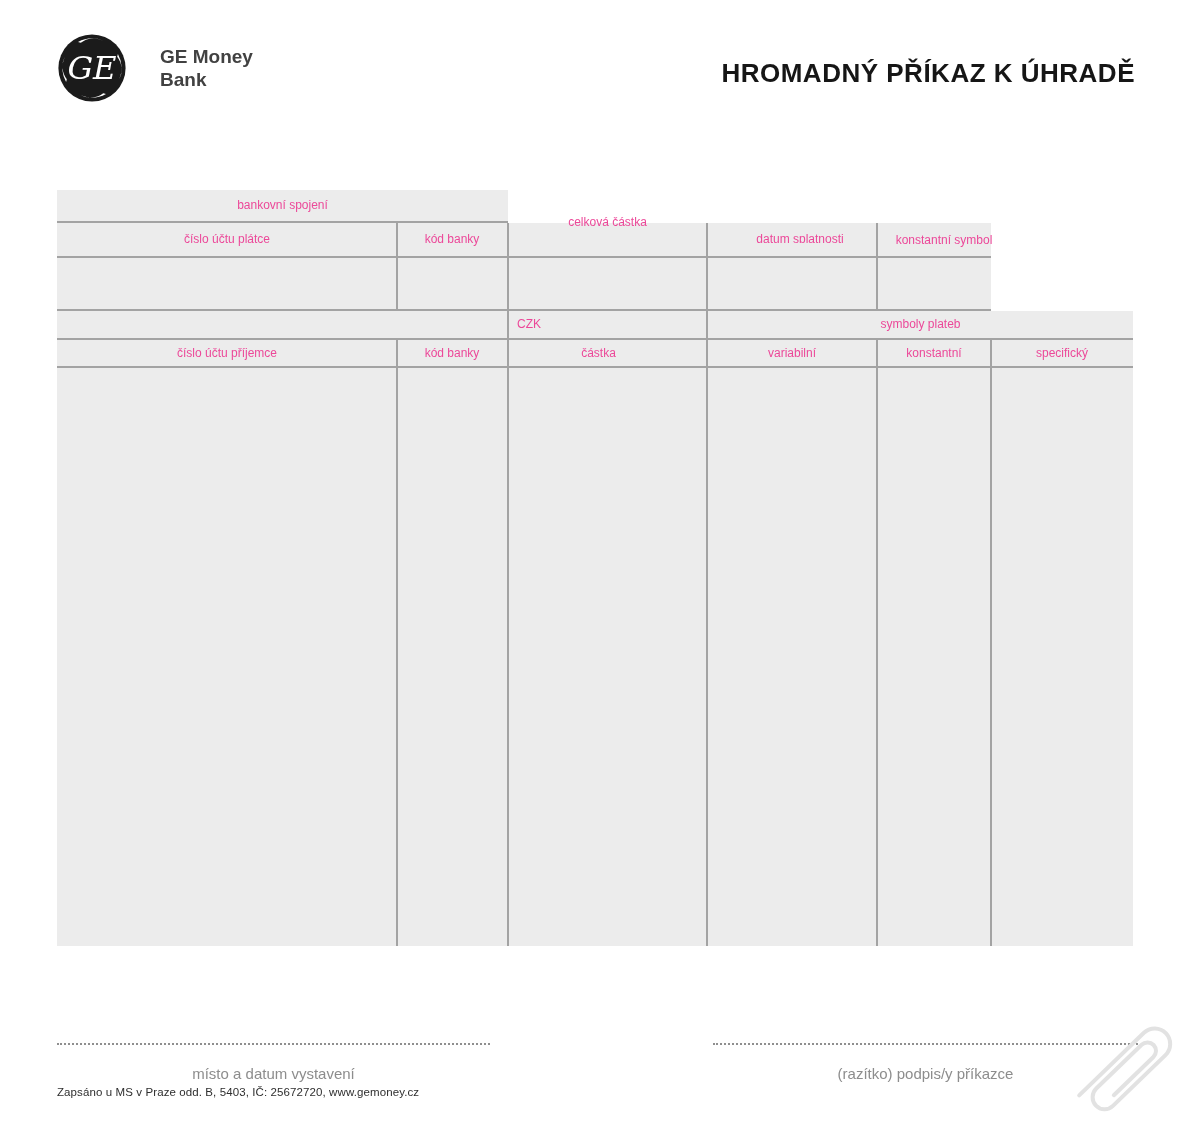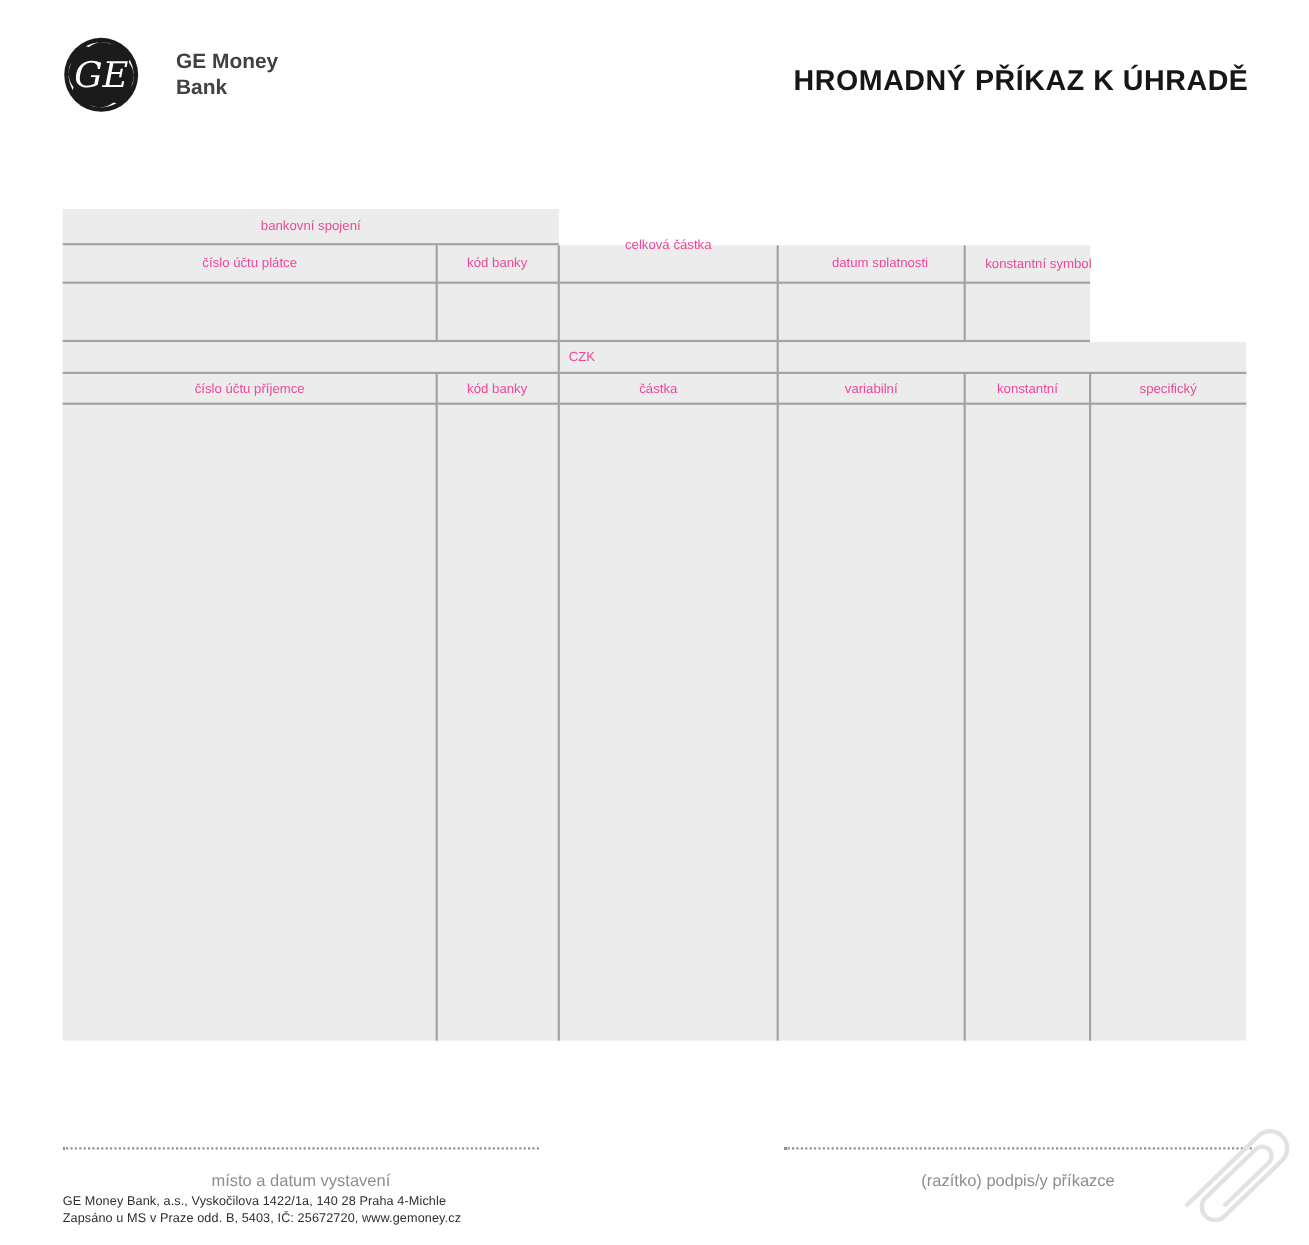--- a/index.html
+++ b/index.html
@@ -88,20 +88,21 @@
   <div class="lbl" style="left:716px;top:223px;width:168px;height:20px;line-height:33px;">datum splatnosti</div>
   <div class="lbl two-line" style="left:878px;top:223px;width:132px;height:33px;">konstantní symbol</div>
 
   <div class="entry" style="left:57px;top:258px;width:339px;height:51px;"></div>
   <div class="entry" style="left:398px;top:258px;width:109px;height:51px;"></div>
   <div class="entry" style="left:509px;top:258px;width:197px;height:51px;"></div>
   <div class="entry" style="left:708px;top:258px;width:168px;height:51px;"></div>
   <div class="entry" style="left:878px;top:258px;width:113px;height:51px;"></div>
 
   <div class="lbl left" style="left:517px;top:311px;width:120px;height:27px;line-height:27px;">CZK</div>
+  <div class="lbl" style="left:708px;top:311px;width:425px;height:27px;line-height:27px;">symboly plateb</div>
 
   <div class="lbl" style="left:57px;top:340px;width:340px;height:26px;line-height:26px;">číslo účtu příjemce</div>
   <div class="lbl" style="left:397px;top:340px;width:110px;height:26px;line-height:26px;">kód banky</div>
   <div class="lbl" style="left:509px;top:340px;width:179px;height:26px;line-height:26px;border-radius:13px;">částka</div>
   <div class="lbl" style="left:708px;top:340px;width:168px;height:26px;line-height:26px;">variabilní</div>
   <div class="lbl" style="left:878px;top:340px;width:112px;height:26px;line-height:26px;">konstantní</div>
   <div class="lbl" style="left:991px;top:340px;width:142px;height:26px;line-height:26px;">specifický</div>
 
   <div class="entry" style="left:57px;top:368px;width:339px;height:578px;"></div>
   <div class="entry" style="left:398px;top:368px;width:109px;height:578px;"></div>
@@ -114,21 +115,20 @@
     <div class="sig-line"></div>
     <div class="sig-label">místo a datum vystavení</div>
   </div>
 
   <div class="sig-block" style="left:713px;width:425px;">
     <div class="sig-line"></div>
     <div class="sig-label">(razítko) podpis/y příkazce</div>
   </div>
 
   <div class="footer">
-    <div>GE Money Bank, a.s., Vyskočilova 1422/1a, 140 28 Praha 4-Michle</div>
     <div>Zapsáno u MS v Praze odd. B, 5403, IČ: 25672720, www.gemoney.cz</div>
   </div>
 
   <svg class="paperclip-svg" width="150" height="140" viewBox="0 0 150 140">
     <g transform="rotate(46 75 70)" fill="none" stroke="#e2e2e2" stroke-width="4" stroke-linecap="round">
       <path d="M 60 122 L 60 32 A 15.5 15.5 0 0 1 91 32 L 91 105 A 12 12 0 0 1 67 105 L 67 42 A 8.5 8.5 0 0 1 84 42 L 84 97"></path>
     </g>
   </svg>
 
 </div>

